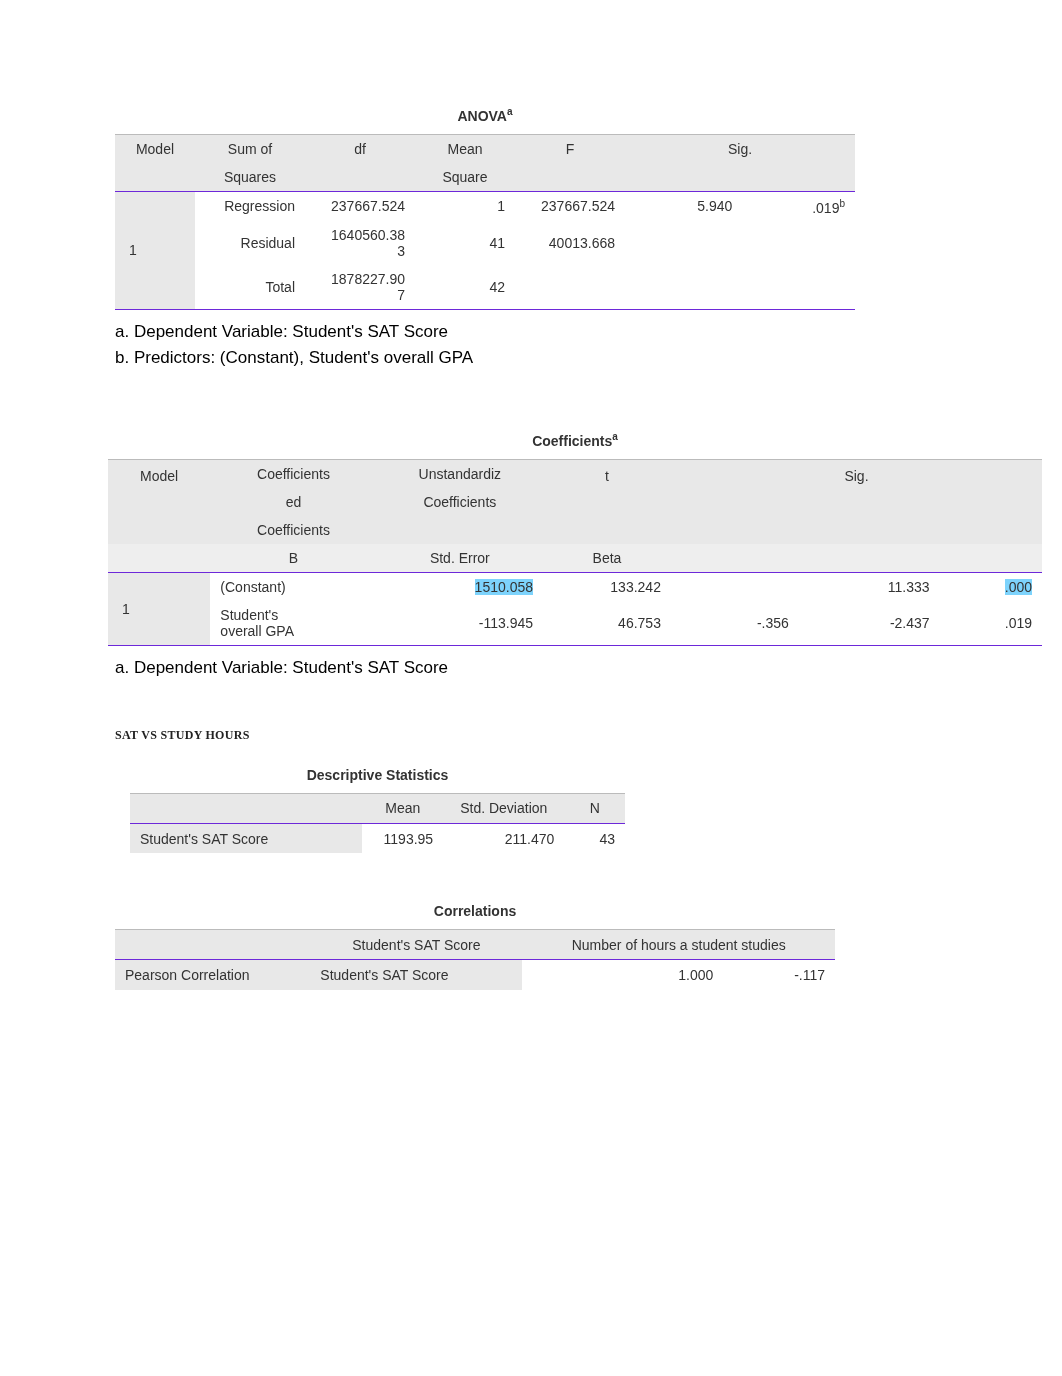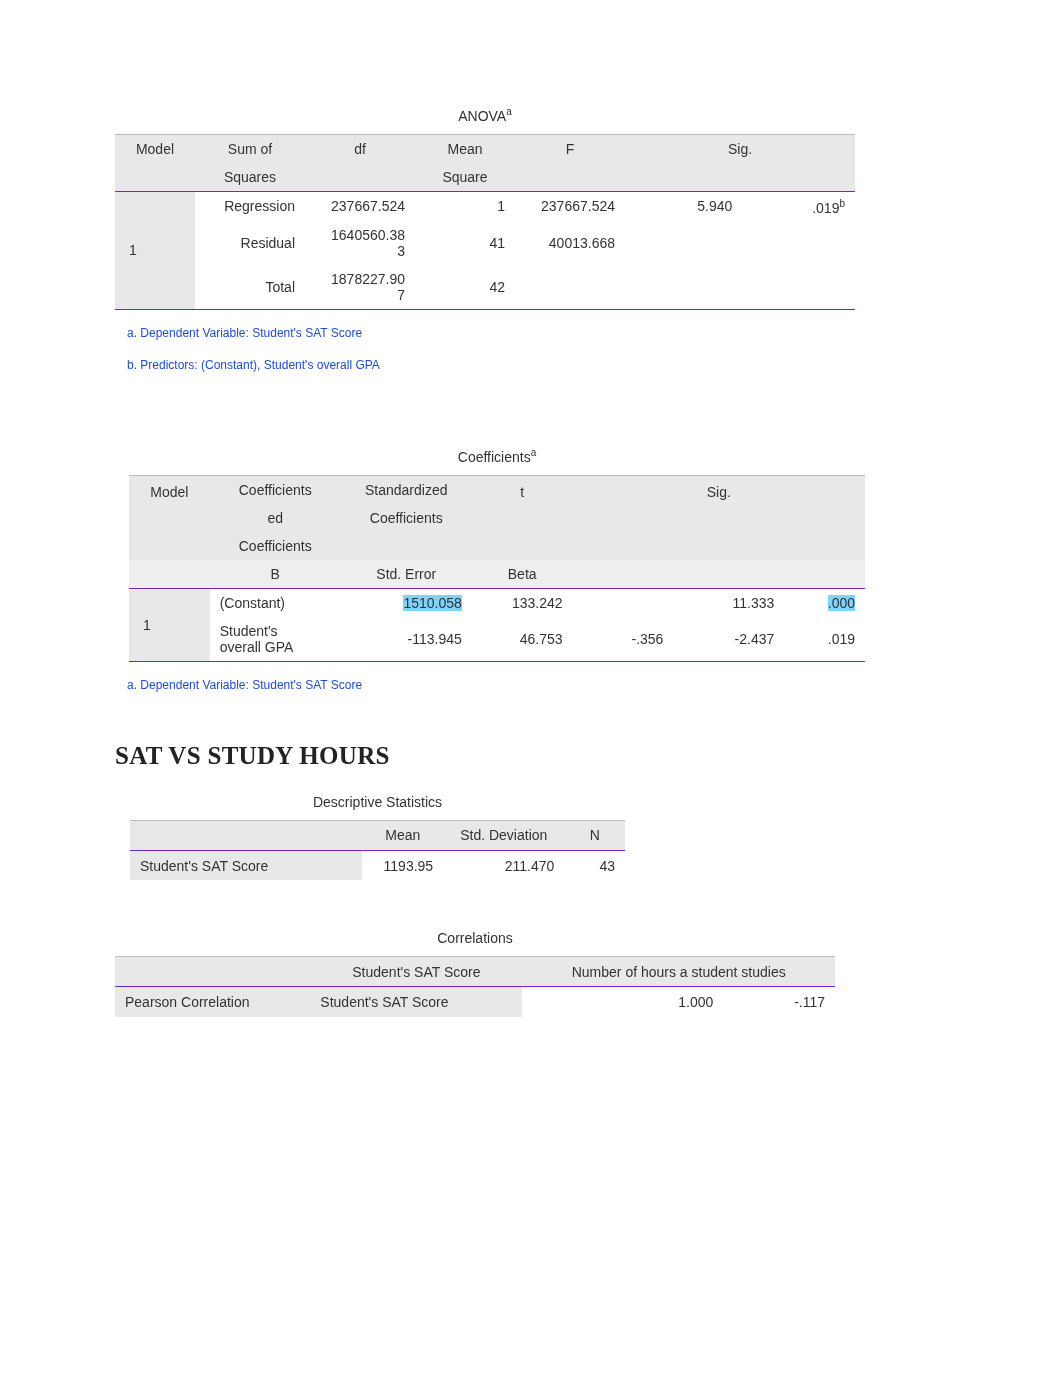--- a/index.html
+++ b/index.html
@@ -12,51 +12,51 @@
       color: #222;
       width: 1062px;
     }
     .table-wrap { margin-bottom: 8px; }
     table {
       border-collapse: collapse;
       width: 100%;
       filter: blur(0.3px);
     }
     .anova-table { width: 740px; margin-left: 15px; }
-    .coef-table { width: 736px; margin-left: 29px; padding-left: 32px; }
+    .coef-table { width: 934px; margin-left: 8px; padding-left: 32px; }
     .desc-table { width: 495px; margin-left: 30px; }
     .corr-table { width: 720px; margin-left: 15px; }
     caption {
-      font-weight: normal;
+      font-weight: bold;
       font-size: 14px;
       padding: 6px 0 10px 0;
       color: #333;
     }
     sup { font-size: 10px; }
     td, th {
       padding: 6px 10px;
       font-weight: normal;
       vertical-align: middle;
       color: #333;
     }
     .num { text-align: right; }
     .ctr { text-align: center; }
     .hdr { background: #e8e8e8; }
     .hdr2 { background: #eeeeee; }
     .border-b { border-bottom: 1px solid #6d28d9; }
     .border-t { border-top: 1px solid #bbb; }
     .footnote {
-      font-size: 12px;
-      color: #1d4ed8;
+      font-size: 17px;
+      color: #000000;
       padding: 4px 0 2px 15px;
-      margin: 12px;
+      margin: 0;
     }
     .section-title {
       font-family: "Times New Roman", Times, serif;
-      font-size: 25px;
+      font-size: 12px;
       margin: 48px 0 18px 15px;
       color: #222;
       letter-spacing: 0.3px;
     }
     .hl { background: #7dd3fc; }
     .anova-table td, .anova-table th { height: 28px; }
     .coef-table td, .coef-table th { height: 28px; }
     .desc-table td, .desc-table th { height: 30px; }
     .corr-table td, .corr-table th { height: 30px; }
     .spacer { height: 55px; }
@@ -123,21 +123,21 @@
 
 <div class="table-wrap">
 <table class="coef-table">
   <caption>
     <span>Coefficients</span><sup>a</sup>
   </caption>
   <tbody>
         <tr class="hdr border-t">
     <td class="ctr" rowspan="3" style="width:80px;vertical-align:top;padding-top:8px">Model</td>
     <td class="ctr" style="width:130px">Coefficients</td>
-    <td class="ctr" style="width:130px">Standardized</td>
+    <td class="ctr" style="width:130px">Unstandardiz</td>
     <td class="ctr" rowspan="3" style="width:100px;vertical-align:top;padding-top:8px">t</td>
     <td class="ctr" rowspan="3" colspan="3" style="vertical-align:top;padding-top:8px">Sig.</td>
   </tr>
   <tr class="hdr">
     <td class="ctr">ed</td>
     <td class="ctr">Coefficients</td>
   </tr>
   <tr class="hdr">
     <td class="ctr">Coefficients</td>
     <td></td>

